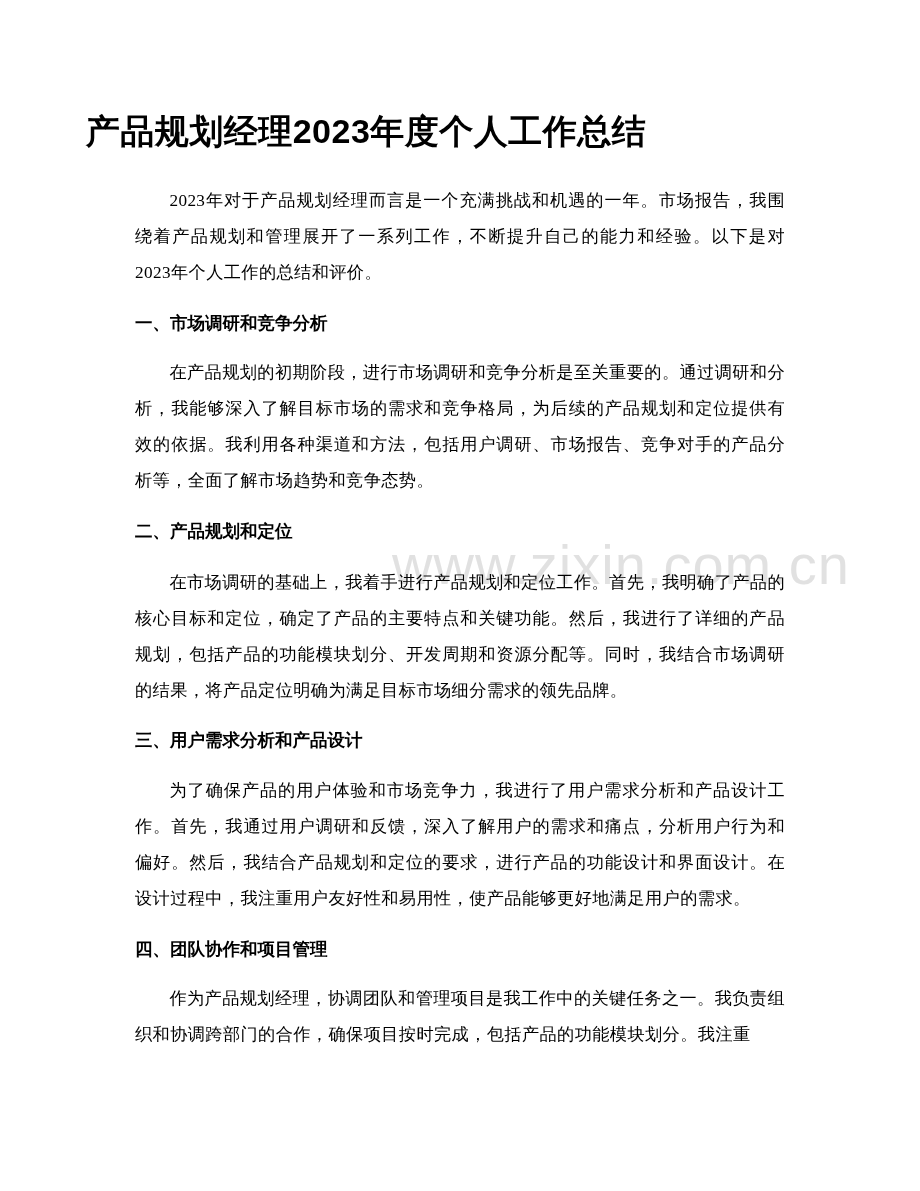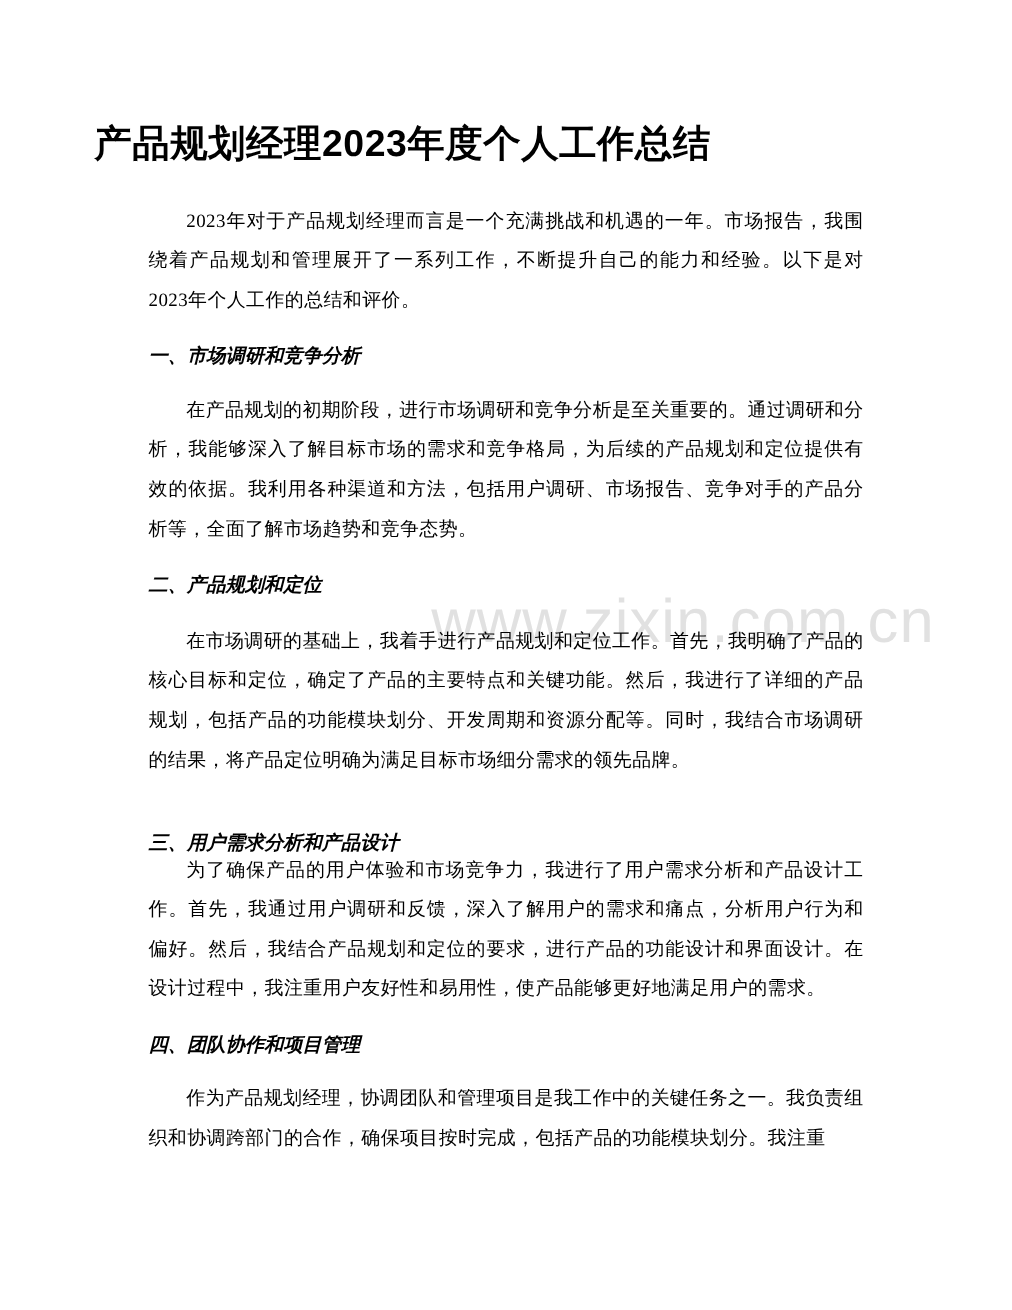--- a/index.html
+++ b/index.html
@@ -49,21 +49,20 @@
     }
     .heading {
       position: absolute;
       left: 135px;
       width: 650px;
       font-family: "Liberation Sans", "DejaVu Sans", sans-serif;
       font-weight: bold;
       font-size: 17.5px;
       line-height: 26px;
       margin: 0;
-      font-style: italic;
     }
     .watermark {
       position: absolute;
       left: 392px;
       top: 530px;
       font-family: Liberation Sans, sans-serif;
       font-size: 56px;
       line-height: 70px;
       color: #d8d8d8;
       opacity: 0.75;
@@ -84,20 +83,20 @@
     <h1 class="title">产品规划经理2023年度个人工作总结</h1>
 
     <p class="para" style="top:183px;">2023年对于产品规划经理而言是一个充满挑战和机遇的一年。市场报告，我围绕着产品规划和管理展开了一系列工作，不断提升自己的能力和经验。以下是对2023年个人工作的总结和评价。</p>
 
     <h2 class="heading" style="top:310px;">一、市场调研和竞争分析</h2>
     <p class="para" style="top:355px;">在产品规划的初期阶段，进行市场调研和竞争分析是至关重要的。通过调研和分析，我能够深入了解目标市场的需求和竞争格局，为后续的产品规划和定位提供有效的依据。我利用各种渠道和方法，包括用户调研、市场报告、竞争对手的产品分析等，全面了解市场趋势和竞争态势。</p>
 
     <h2 class="heading" style="top:518px;">二、产品规划和定位</h2>
     <p class="para" style="top:565px;">在市场调研的基础上，我着手进行产品规划和定位工作。首先，我明确了产品的核心目标和定位，确定了产品的主要特点和关键功能。然后，我进行了详细的产品规划，包括产品的功能模块划分、开发周期和资源分配等。同时，我结合市场调研的结果，将产品定位明确为满足目标市场细分需求的领先品牌。</p>
 
-    <h2 class="heading" style="top:753px;">三、用户需求分析和产品设计</h2>
+    <h2 class="heading" style="top:727px;">三、用户需求分析和产品设计</h2>
     <p class="para" style="top:773px;">为了确保产品的用户体验和市场竞争力，我进行了用户需求分析和产品设计工作。首先，我通过用户调研和反馈，深入了解用户的需求和痛点，分析用户行为和偏好。然后，我结合产品规划和定位的要求，进行产品的功能设计和界面设计。在设计过程中，我注重用户友好性和易用性，使产品能够更好地满足用户的需求。</p>
 
     <h2 class="heading" style="top:936px;">四、团队协作和项目管理</h2>
     <p class="para" style="top:981px;">作为产品规划经理，协调团队和管理项目是我工作中的关键任务之一。我负责组织和协调跨部门的合作，确保项目按时完成，包括产品的功能模块划分。我注重</p>
   </div>
 
 </div>
 
 </body></html>

